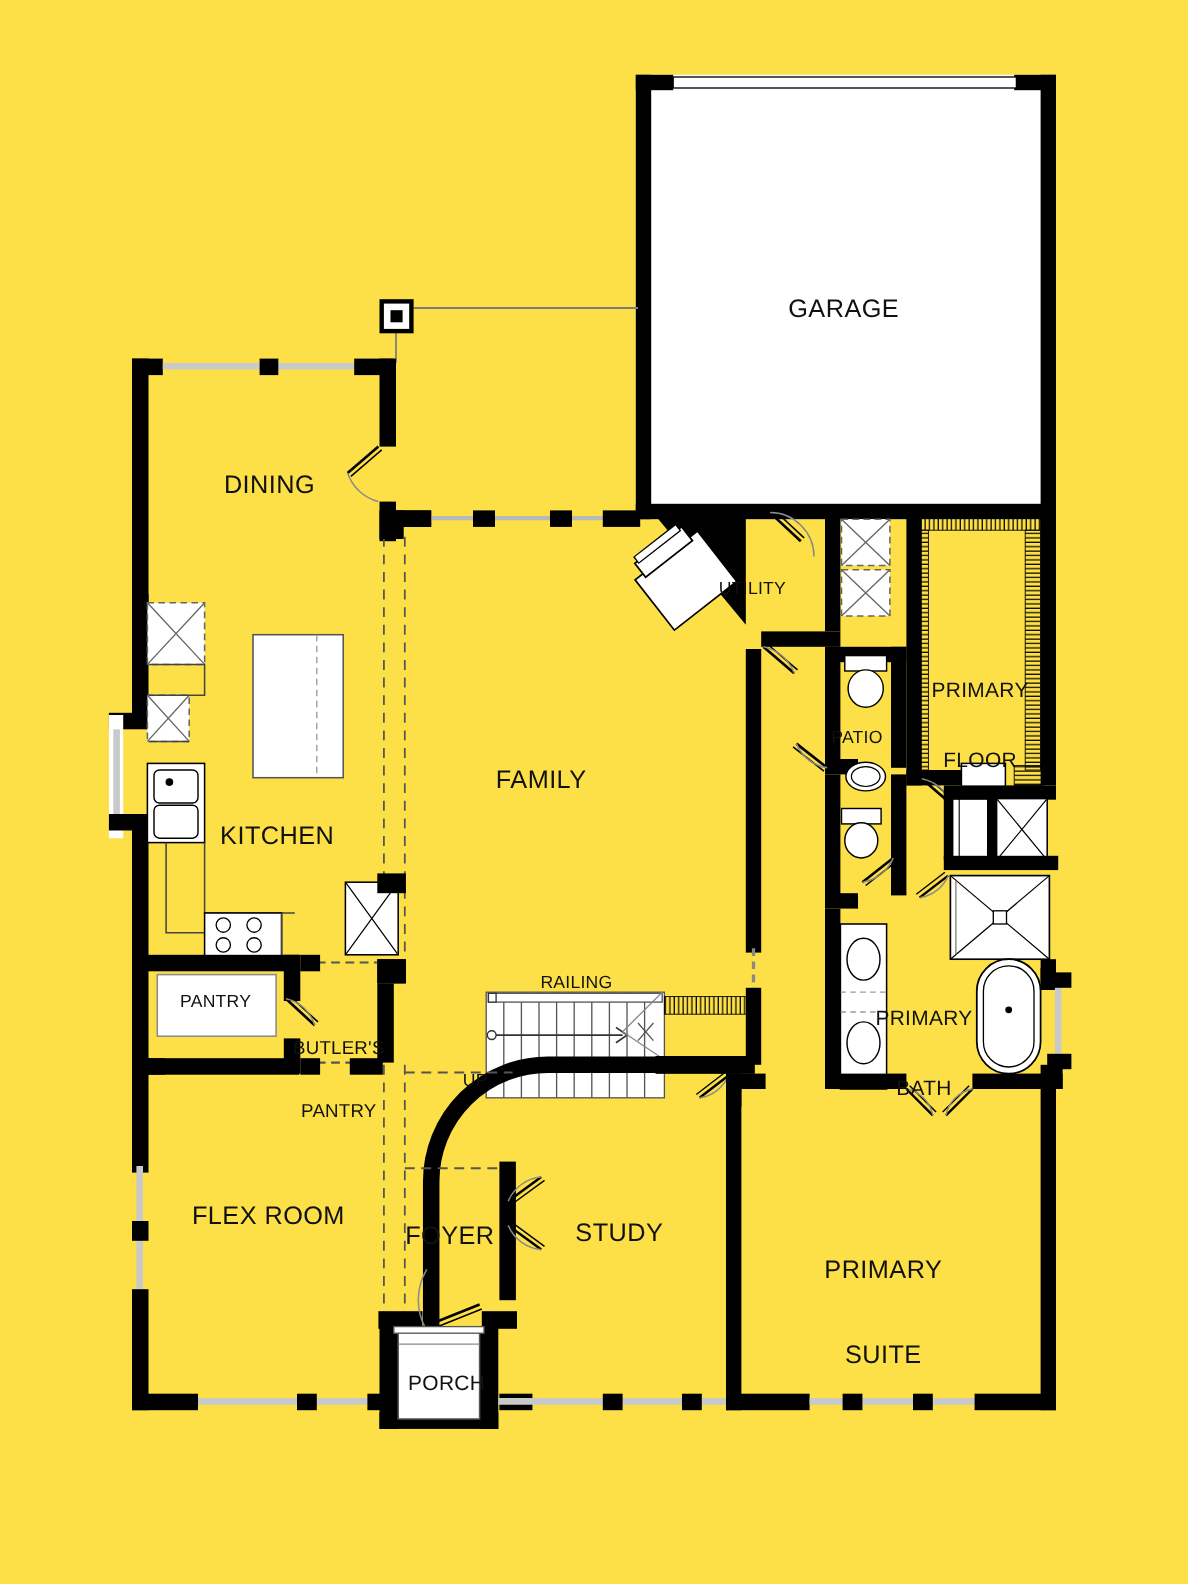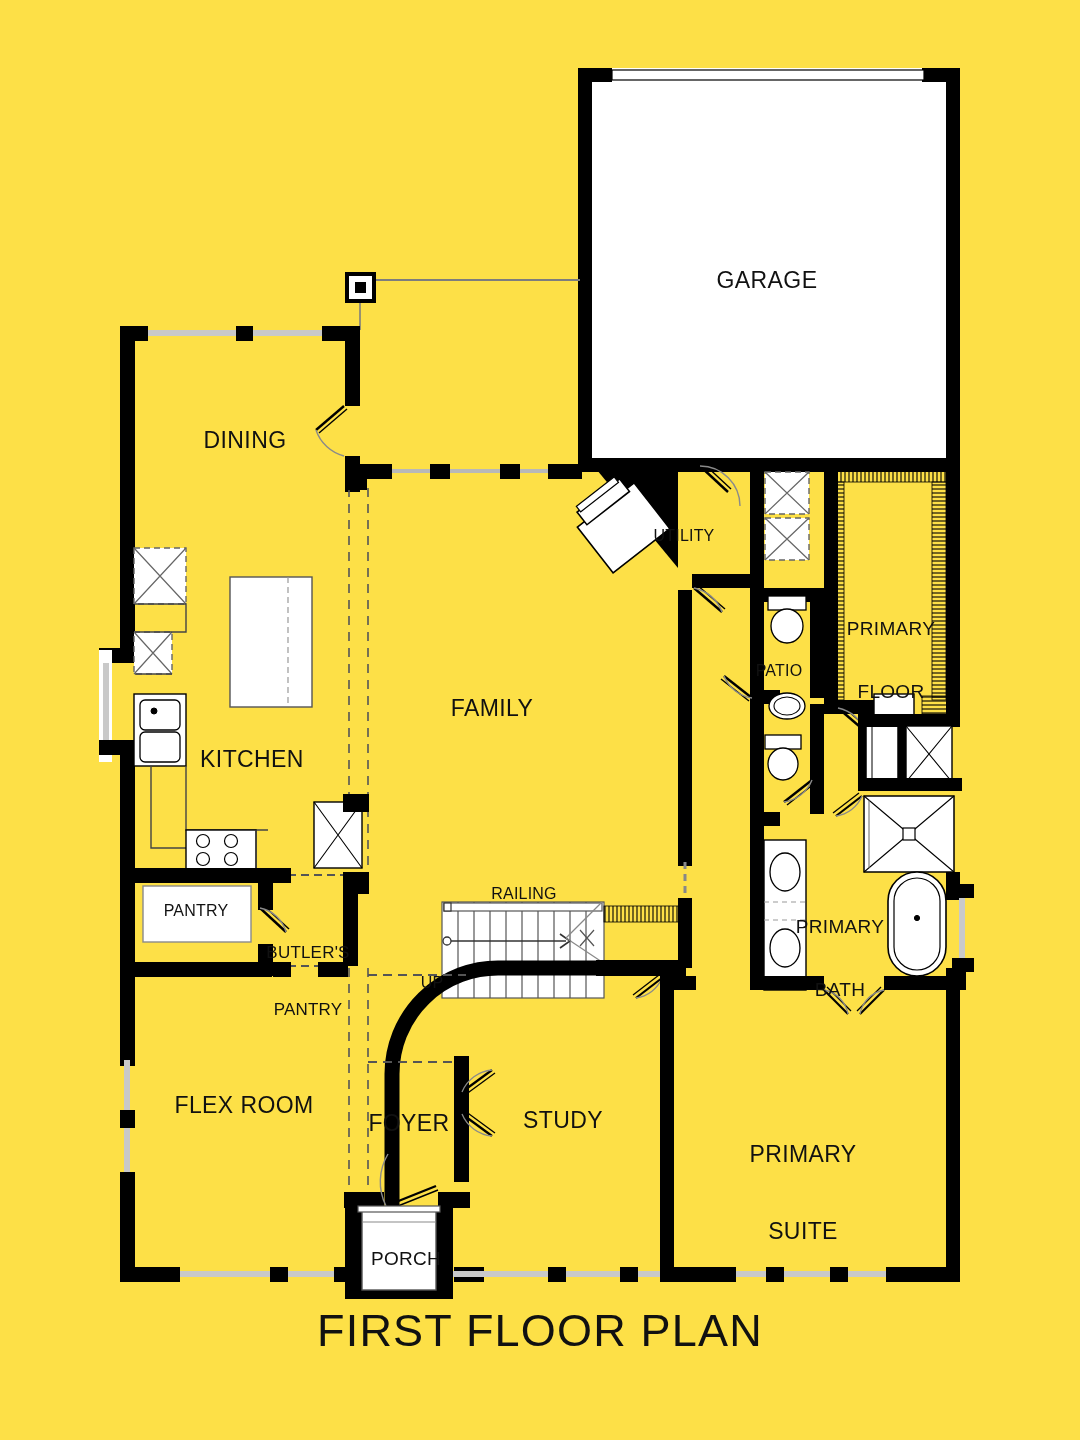--- a/index.html
+++ b/index.html
@@ -490,15 +490,14 @@
   </div>
 
   <div class="lbl big" style="left:144px;top:1093px;width:200px;">FLEX ROOM</div>
   <div class="lbl big" style="left:329px;top:1111px;width:160px;">FOYER</div>
   <div class="lbl big" style="left:483px;top:1108px;width:160px;">STUDY</div>
   <div class="lbl mid" style="left:346px;top:1248px;width:120px;">PORCH</div>
 
   <div class="lbl sml" style="left:464px;top:885px;width:120px;">RAILING</div>
   <div class="lbl sml" style="left:412px;top:931px;width:40px;margin-top:43px;">UP</div>
 
-  <div id="title">FIRST FLOOR PLAN</div>
 
 </div>
 
 </body></html>

